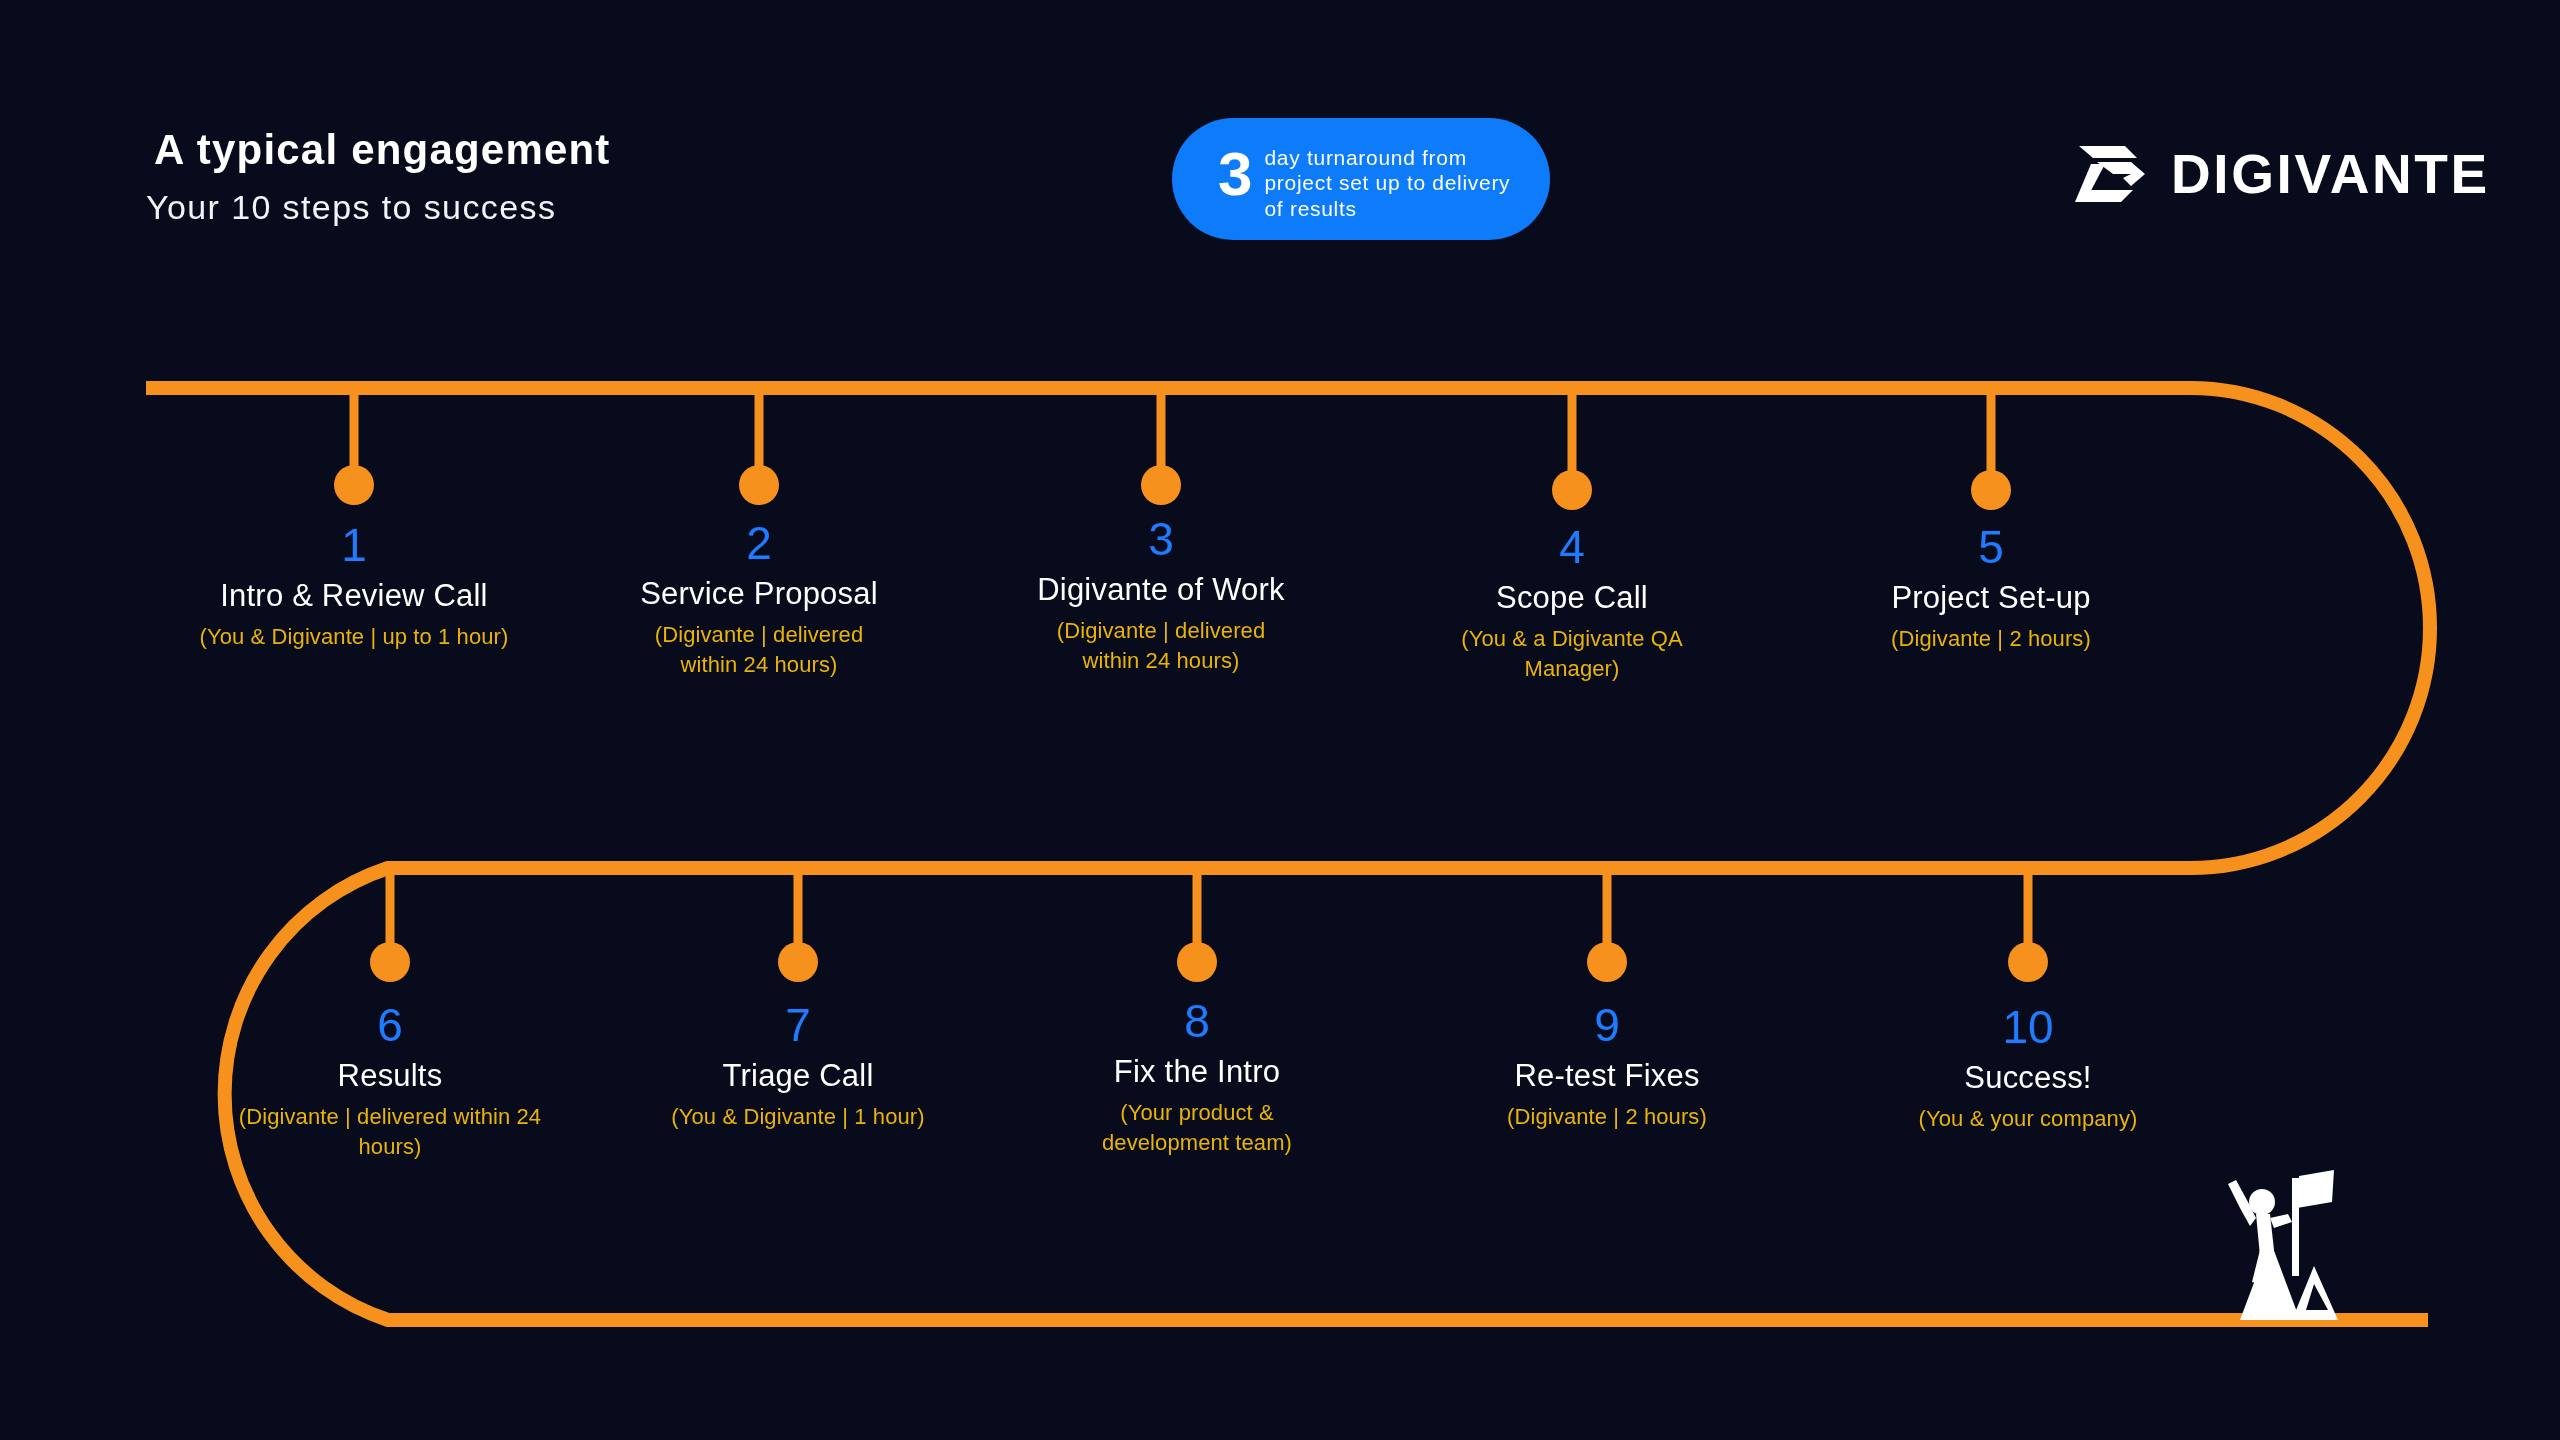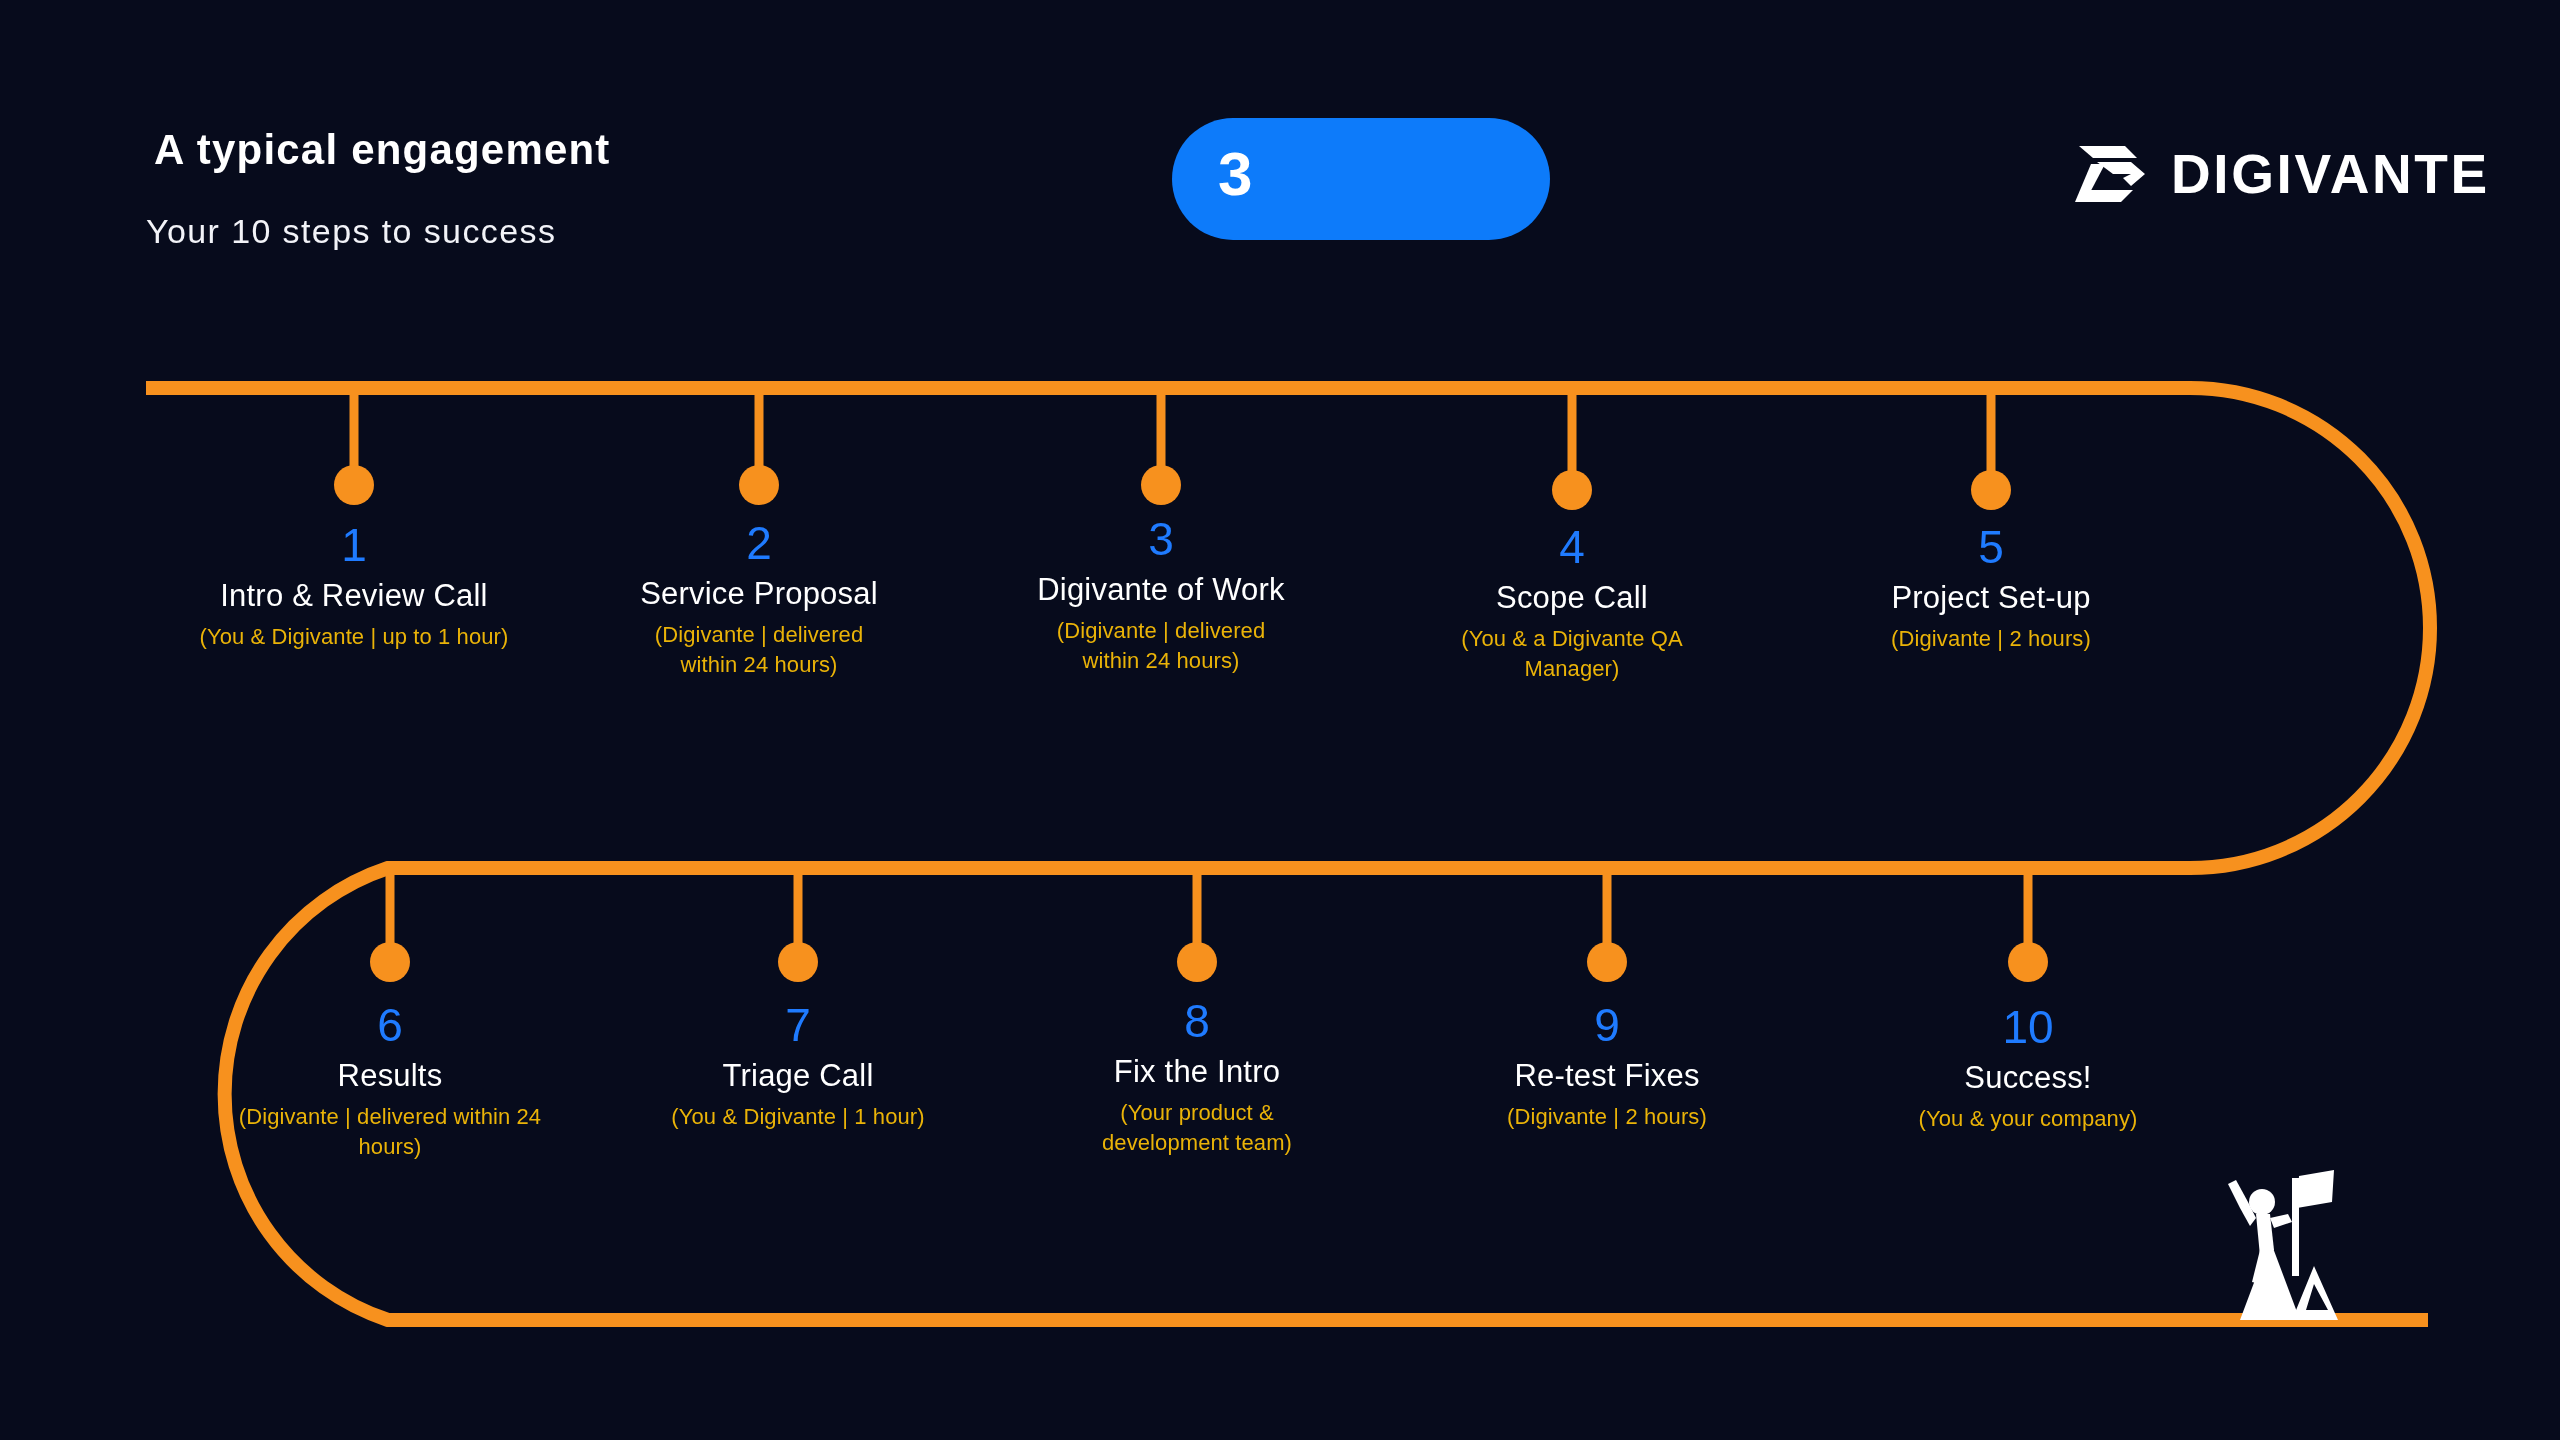--- a/index.html
+++ b/index.html
@@ -29,21 +29,21 @@
     font-weight: 700;
     letter-spacing: 1.2px;
     line-height: 1.05;
     margin: 8px;
     color: #ffffff;
   }
   #page-subtitle {
     font-size: 34px;
     font-weight: 400;
     letter-spacing: 1.4px;
-    margin: 40px 0 0 0;
+    margin: 16px 0 0 0;
     color: #f2f3f8;
   }
 
   
   #turnaround-badge {
     position: absolute;
     left: 1172px;
     top: 118px;
     width: 378px;
     height: 122px;
@@ -143,20 +143,21 @@
 
 <div id="stage">
 
   <div id="title-block">
     <h1 id="page-title">A typical engagement</h1>
     <p id="page-subtitle">Your 10 steps to success</p>
   </div>
 
   <div id="turnaround-badge">
     <span id="badge-number">3</span>
+    <span id="badge-text">day turnaround from project set up to delivery of results</span>
   </div>
 
   <div id="logo">
     <svg id="logo-mark" width="78" height="60" viewBox="0 0 78 60">
       <polygon points="4,2 50,2 62,14 18,14" fill="#ffffff"></polygon>
       <polygon points="22,18 56,18 70,30 56,42 48,34 56,30 38,30" fill="#ffffff"></polygon>
       <polygon points="16,20 30,20 10,58 0,58" fill="#ffffff"></polygon>
       <polygon points="14,46 58,46 46,58 2,58" fill="#ffffff"></polygon>
     </svg>
     <span id="logo-wordmark">DIGIVANTE</span>

